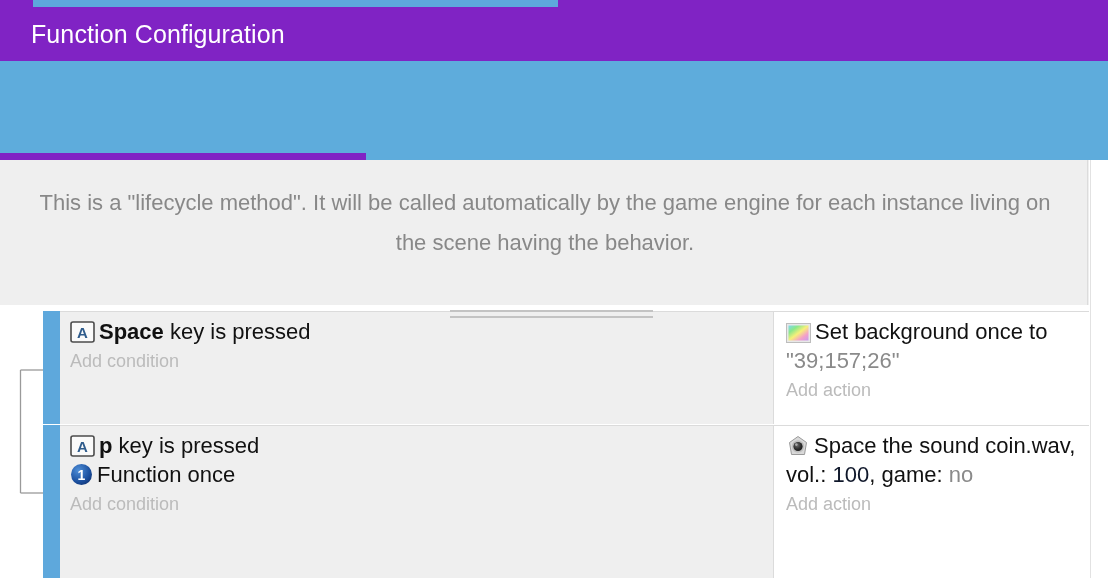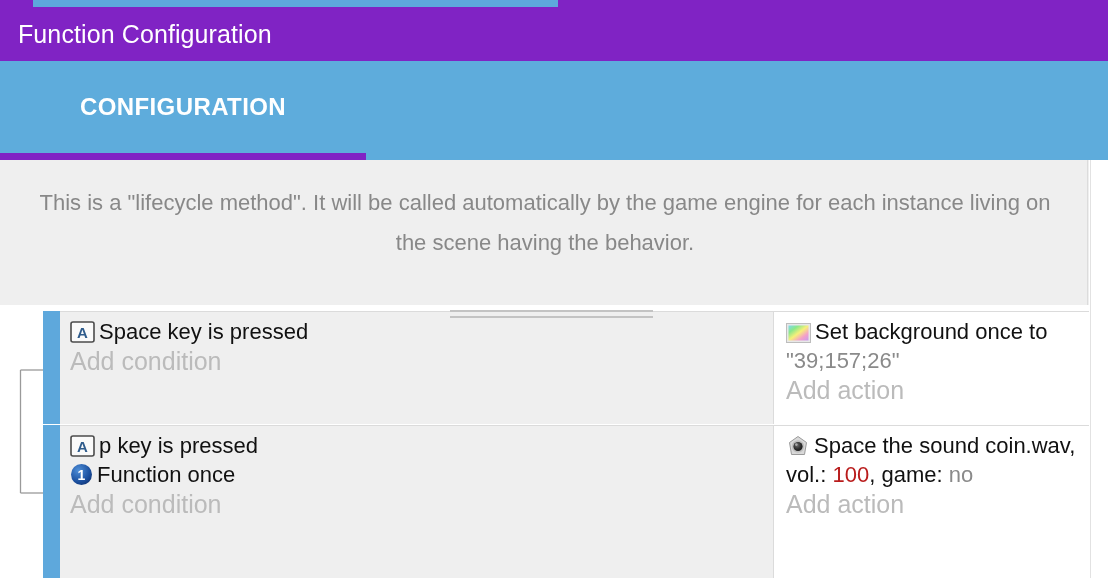--- a/index.html
+++ b/index.html
@@ -40,21 +40,21 @@
     width: 1108px; height: 54px;
     background: #8023C4;
     display: flex;
     align-items: center;
   }
   .titlebar-text {
     color: #ffffff;
     font-size: 25px;
     font-weight: 400;
     letter-spacing: 0.1px;
-    padding-left: 18px;
+    padding-left: 31px;
   }
 
   
   .tabbar {
     position: absolute;
     top: 61px; left: 0;
     width: 1108px; height: 99px;
     background: #5EACDC;
   }
   .tabs {
@@ -201,29 +201,29 @@
   }
 
   .line {
     display: block;
     font-size: 22px;
     line-height: 29px;
     color: #111111;
     white-space: nowrap;
   }
   .line.wrap { white-space: normal; }
-  .bold { font-weight: normal; }
+  .bold { font-weight: bold; }
   .addline {
     display: block;
-    font-size: 25px;
+    font-size: 18px;
     line-height: 31px;
     color: #BBBBBB;
     cursor: pointer;
   }
-  .val-green { color: #b91c1c; }
+  .val-green { color: #0f172a; }
   .val-gray  { color: #8A8A8A; }
 
   
   .ico {
     display: inline-block;
     vertical-align: -4px;
     margin-right: 4px;
   }
   .ico svg { display: block; }
 </style>
@@ -234,21 +234,20 @@
 
   <div class="topstrip"></div>
   <div class="topstrip-blue"></div>
 
   <div class="titlebar">
     <span class="titlebar-text">Function Configuration</span>
   </div>
 
   <div class="tabbar">
     <div class="tabs">
-      <div class="tab">CONFIGURATION</div>
     </div>
     <div class="tab-indicator"></div>
   </div>
 
   <div class="desc-wrap">
     <div class="desc-inner">
       <div class="desc-text">This is a "lifecycle method". It will be called automatically by the game engine for each instance living on the scene having the behavior.</div>
     </div>
   </div>
   <div class="right-gutter"></div>

